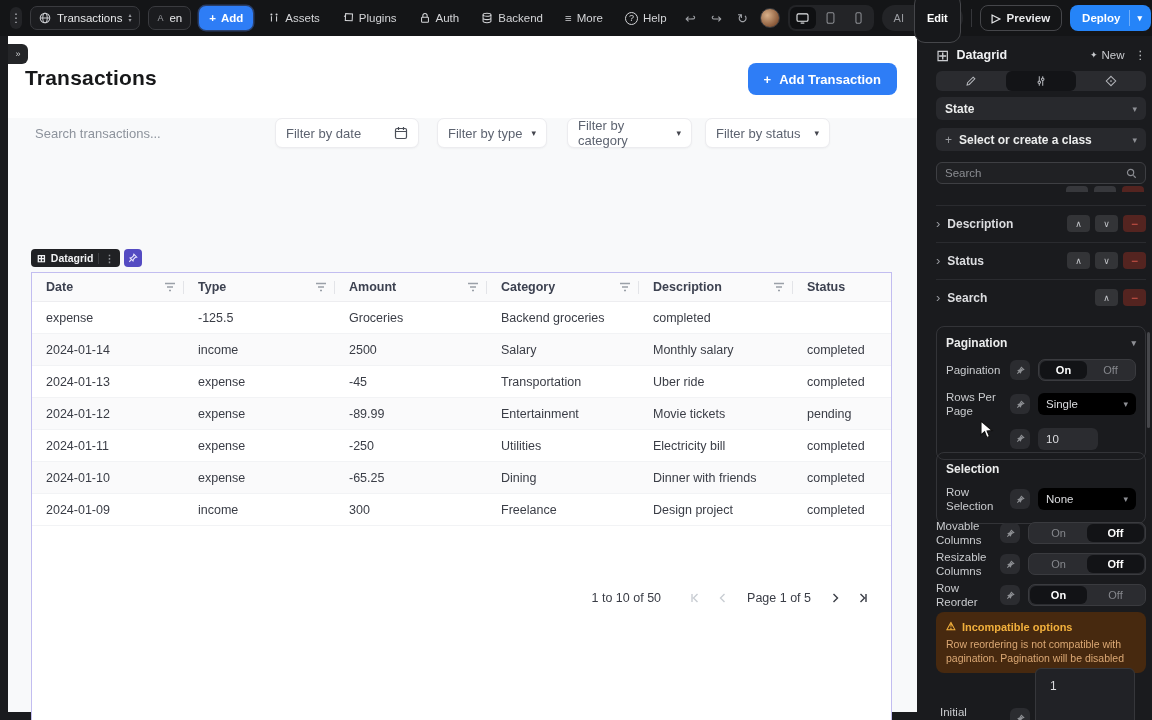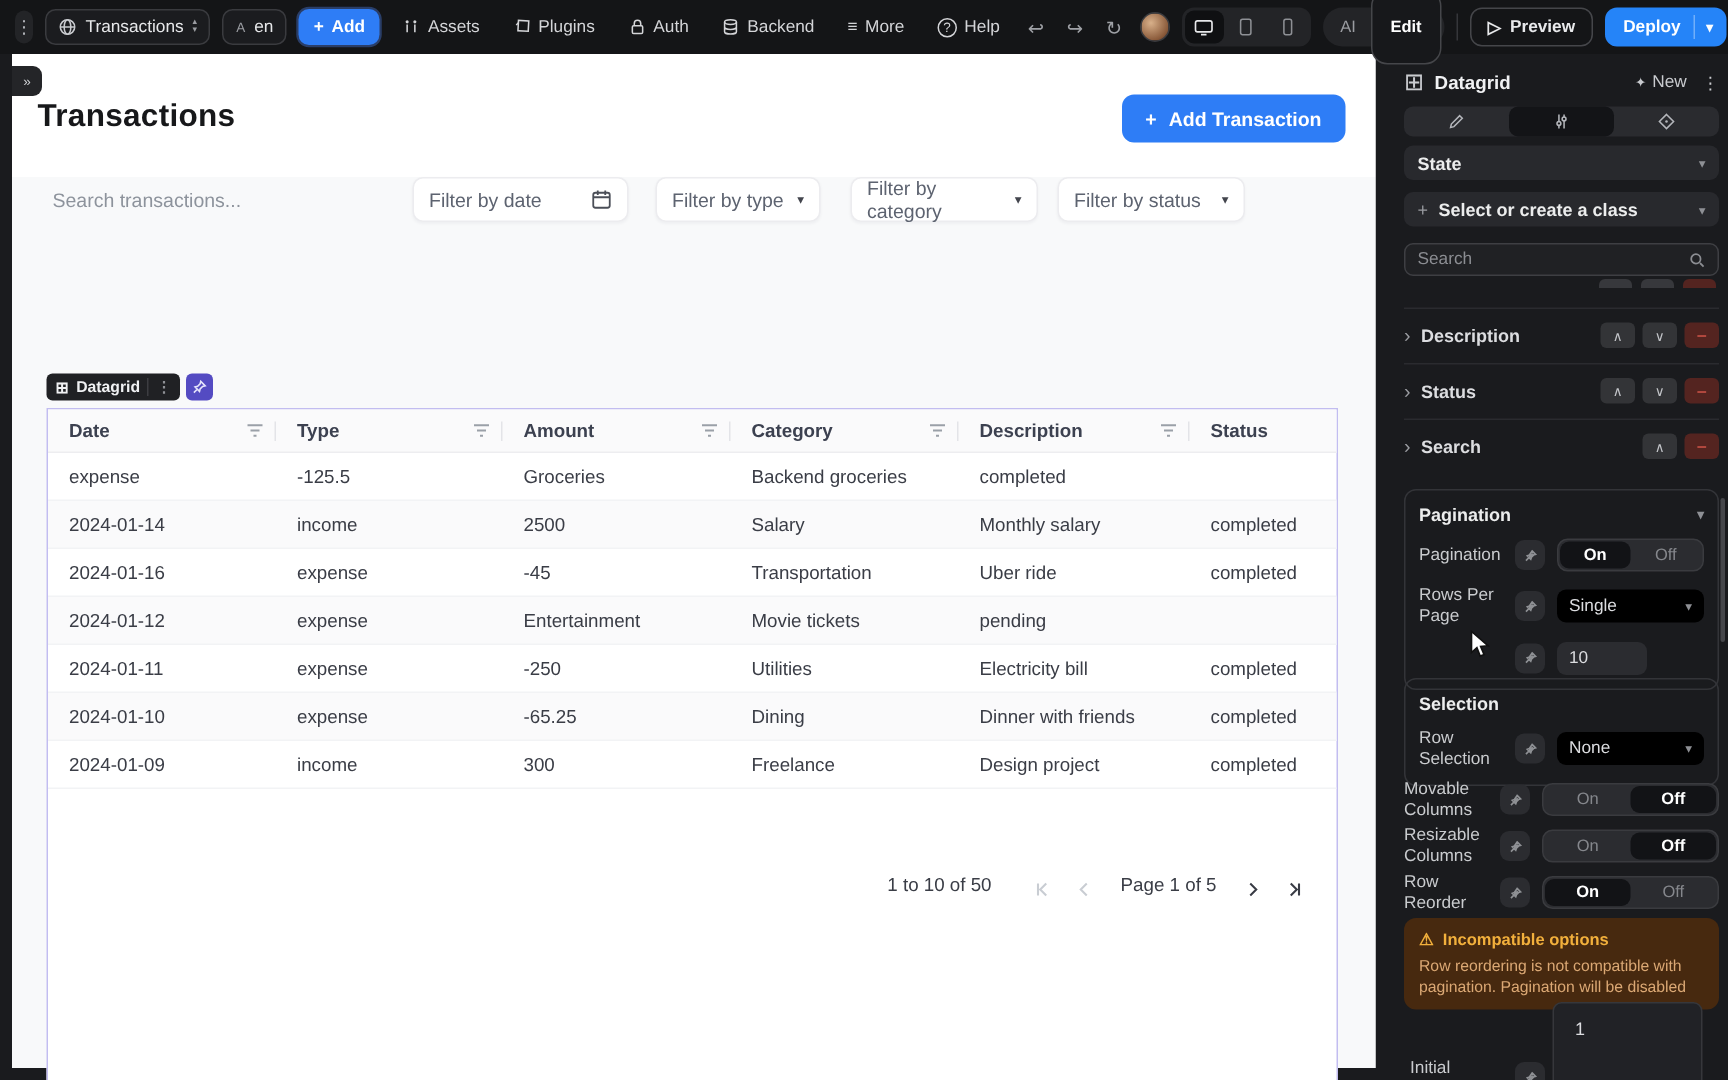--- a/index.html
+++ b/index.html
@@ -69,21 +69,21 @@
               border:1.5px solid #c2bdf0; }
   .dg-head { display:grid; grid-template-columns:152px 151px 152px 152px 154px 1fr; height:29px; background:#fafafb;
              border-bottom:1px solid #ededf0; }
   .dg-hcell { display:flex; align-items:center; justify-content:space-between; padding:0 8px 0 14px;
               font-size:12.5px; font-weight:700; color:#3c4150; position:relative; }
   .dg-hcell .sep { position:absolute; right:0; top:8px; height:13px; width:1px; background:#e3e4e8; }
   .dg-row { display:grid; grid-template-columns:152px 151px 152px 152px 154px 1fr; height:32px;
             border-bottom:1px solid #f2f3f5; }
   .dg-row.alt { background:#fafafb; }
   .dg-cell { display:flex; align-items:center; padding-left:14px; font-size:12.5px; color:#3a3d46; }
-  .dg-pager { position:absolute; left:0; right:0; top:310px; height:30px; display:flex; 
+  .dg-pager { position:absolute; left:0; right:0; top:310px; height:30px; display:flex; align-items:center;
               justify-content:flex-end; gap:8px; padding-right:18px; font-size:12.5px; color:#3a3d46; }
   .pg-btn { width:20px; height:20px; display:flex; align-items:center; justify-content:center; }
   .pg-btn.dis svg { stroke:#c9cdd3; } .pg-btn.en svg { stroke:#3a3d46; }
   .pg-range { margin-right:16px; }
   .pg-label { margin:0 6px; }
 
   
   .inspector { position:absolute; left:930px; top:36px; width:222px; height:684px; color:#d7d8db; overflow:hidden; }
   .insp-head { position:absolute; left:6px; top:10px; right:6px; height:18px; display:flex; align-items:center; gap:7px; }
   .insp-title { font-size:12.5px; font-weight:700; color:#f0f1f3; }
@@ -371,30 +371,31 @@
       </div>
       <div class="dg-row alt">
         <div class="dg-cell">2024-01-14</div>
         <div class="dg-cell">income</div>
         <div class="dg-cell">2500</div>
         <div class="dg-cell">Salary</div>
         <div class="dg-cell">Monthly salary</div>
         <div class="dg-cell">completed</div>
       </div>
       <div class="dg-row">
-        <div class="dg-cell">2024-01-16</div>
+        <div class="dg-cell">2024-01-13</div>
         <div class="dg-cell">expense</div>
         <div class="dg-cell">-45</div>
         <div class="dg-cell">Transportation</div>
         <div class="dg-cell">Uber ride</div>
         <div class="dg-cell">completed</div>
       </div>
       <div class="dg-row alt">
         <div class="dg-cell">2024-01-12</div>
         <div class="dg-cell">expense</div>
+        <div class="dg-cell">-89.99</div>
         <div class="dg-cell">Entertainment</div>
         <div class="dg-cell">Movie tickets</div>
         <div class="dg-cell">pending</div>
       </div>
       <div class="dg-row">
         <div class="dg-cell">2024-01-11</div>
         <div class="dg-cell">expense</div>
         <div class="dg-cell">-250</div>
         <div class="dg-cell">Utilities</div>
         <div class="dg-cell">Electricity bill</div>

